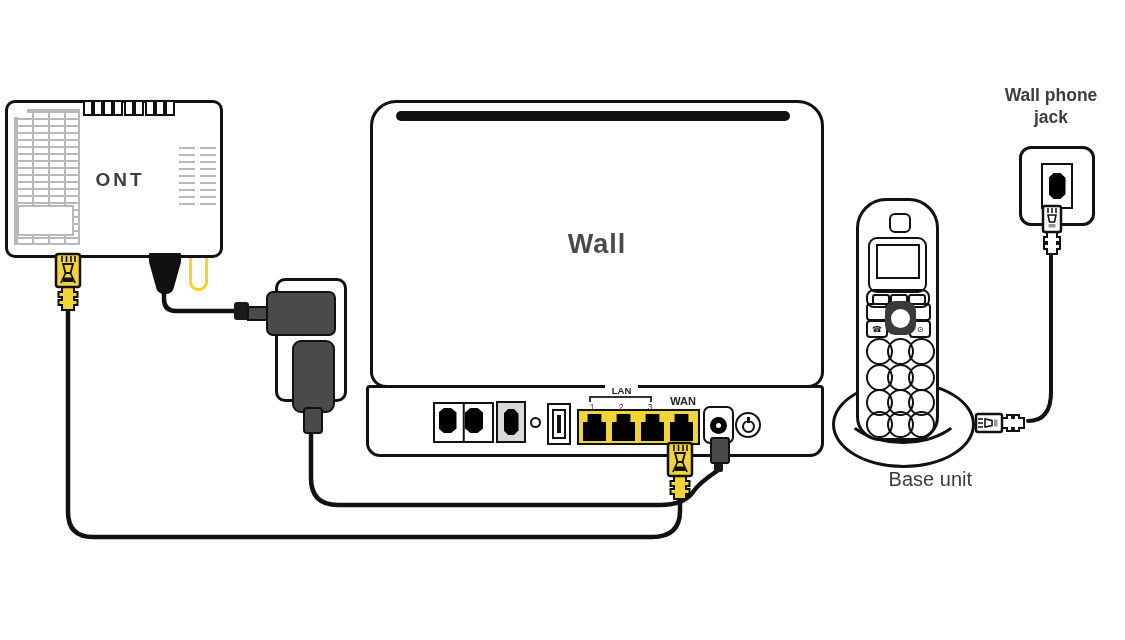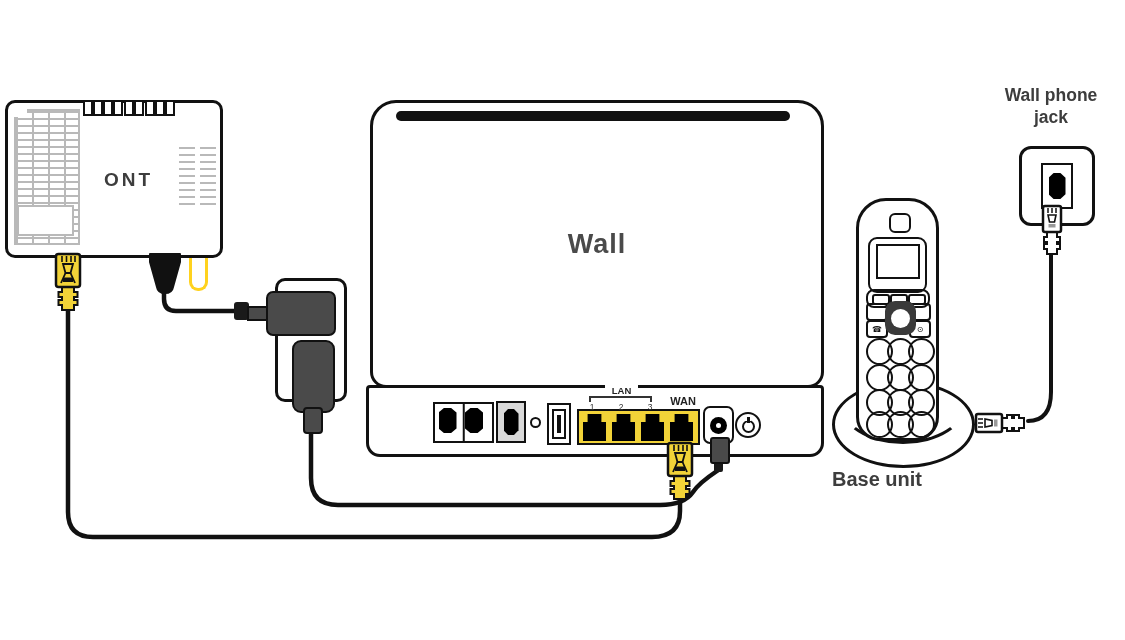--- a/index.html
+++ b/index.html
@@ -23,21 +23,21 @@
   .ont-vent-left{left:13px;top:108px;width:62px;height:132px;border:2px solid var(--vent);
       background:
         repeating-linear-gradient(90deg, var(--vent) 0 2px, transparent 2px 16px),
         repeating-linear-gradient(var(--vent) 0 2px, transparent 2px 7px);}
   .ont-notch{left:12px;top:106px;width:14px;height:10px;background:#fff;}
   .ont-window{left:16px;top:204px;width:53px;height:27px;background:#fff;border:2px solid var(--vent);}
   .ont-vent-right{left:178px;top:146px;width:37px;height:62px;display:flex;gap:5px;}
   .ont-vent-col{width:16px;height:100%;
       background:repeating-linear-gradient(var(--vent) 0 2px, transparent 2px 7px);}
   .ont-slot{top:102px;width:6px;height:12px;background:#fff;border:2px solid var(--ink);border-top:none;}
-  .ont-label{left:84px;top:170px;width:66px;text-align:right;font-size:19px;font-weight:600;
+  .ont-label{left:84px;top:170px;width:66px;text-align:center;font-size:19px;font-weight:600;
              letter-spacing:3px;color:var(--text);}
   .fiber-loop{left:189px;top:250px;width:13px;height:38px;border:3.5px solid var(--fiber);
               border-top:none;border-radius:0 0 9px 9px;}
 
   
   .outlet-plate{left:275px;top:278px;width:66px;height:118px;background:#fff;
                 border:3.5px solid var(--ink);border-radius:10px;}
   .adapter-h{left:266px;top:291px;width:66px;height:41px;background:var(--gray);
              border:2.5px solid var(--ink);border-radius:7px;}
   .adapter-prong{left:247px;top:306px;width:22px;height:11px;background:var(--gray);
@@ -100,21 +100,21 @@
   .hs-bezel{left:9px;top:36px;width:55px;height:52px;border:2.5px solid var(--ink);border-radius:9px;}
   .hs-display{left:17px;top:43px;width:40px;height:31px;border:2.5px solid var(--ink);}
   .hs-softgroup{left:7px;top:88px;width:60px;height:15px;border:2px solid var(--ink);border-radius:8px;}
   .hs-softkey{position:absolute;top:2.5px;width:14px;height:7px;border:2px solid var(--ink);border-radius:3px;}
   .hs-cornerkey{width:18px;height:14px;border:2px solid var(--ink);border-radius:4px;font-size:8px;
                 display:flex;align-items:center;justify-content:center;color:#111;}
   .hs-nav{left:26px;top:100px;width:31px;height:34px;background:#3a3a3a;border-radius:10px;
           display:flex;align-items:center;justify-content:center;}
   .hs-nav-circle{width:19px;height:19px;background:#fff;border-radius:50%;}
   .hs-key{width:23px;height:23px;border:2.5px solid var(--ink);border-radius:50%;}
-  .base-label{left:832px;top:468px;width:140px;text-align:left;font-size:20px;font-weight:700;color:var(--text);}
+  .base-label{left:832px;top:468px;width:140px;text-align:right;font-size:20px;font-weight:400;color:var(--text);}
 
   
   .wall-plate{left:1019px;top:146px;width:70px;height:74px;background:#fff;
               border:3.5px solid var(--ink);border-radius:12px;}
   .wall-jack{left:1041px;top:163px;width:28px;height:42px;background:#fff;border:2.5px solid var(--ink);
              display:flex;align-items:center;justify-content:center;}
   .wall-label{left:966px;top:84px;width:170px;text-align:center;font-size:17.5px;font-weight:600;
               line-height:22px;color:var(--text);}
 </style>
 </head>

